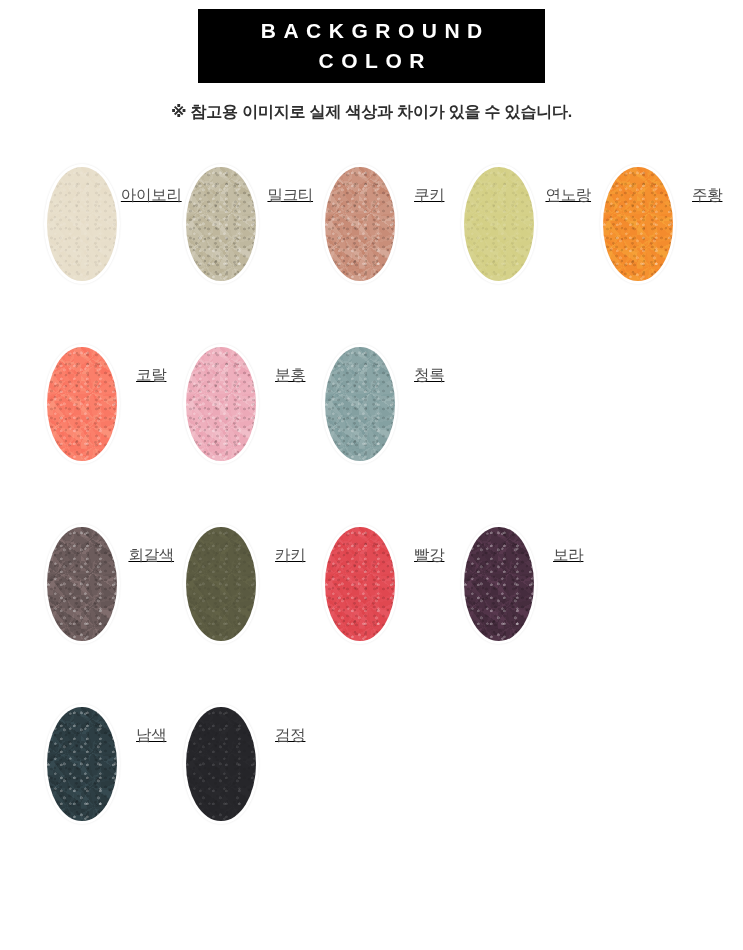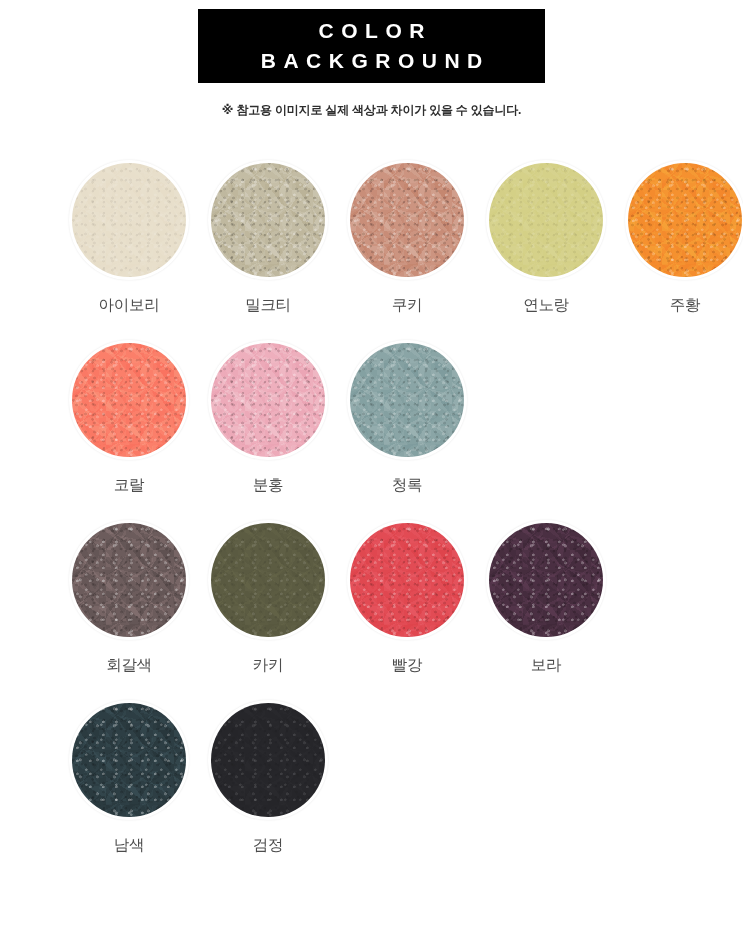--- a/index.html
+++ b/index.html
@@ -44,41 +44,42 @@
 
   
   .notice-wrap {
     width: 100%;
     display: flex;
     justify-content: center;
     margin-top: 19px;
   }
   .notice {
     color: #2e2e2e;
-    font-size: 12px;
+    font-size: 16px;
     font-weight: 700;
     letter-spacing: -0.2px;
     white-space: nowrap;
   }
 
   
   .grid {
     margin-top: 44px;
     padding-left: 47px;
     box-sizing: border-box;
   }
   .grid-row {
     display: flex;
     height: 180px;
   }
   .cell {
     width: 139px;
     display: flex;
-    flex-direction: column;
-    align-items: flex-end;
+    flex-direction: row;
+    align-items: flex-start;
+    text-decoration: underline;
   }
   .swatch {
     width: 114px;
     height: 114px;
     border-radius: 50%;
     position: relative;
     box-shadow: 0 0 0 3px #ffffff, 0 0 2px 3px rgba(0,0,0,0.10);
     overflow: hidden;
     background-repeat: repeat;
   }
@@ -124,22 +125,22 @@
     font-size: 15.5px;
     letter-spacing: -0.3px;
     white-space: nowrap;
   }
 </style>
 </head>
 <body>
 
 <div class="banner-wrap">
   <div class="banner">
+    <div class="banner-line">BACKGROUND</div>
     <div class="banner-line">COLOR</div>
-    <div class="banner-line">BACKGROUND</div>
   </div>
 </div>
 
 <div class="notice-wrap">
   <div class="notice">※ 참고용 이미지로 실제 색상과 차이가 있을 수 있습니다.</div>
 </div>
 
 <div class="grid">
     <div class="grid-row">
       <div class="cell">

